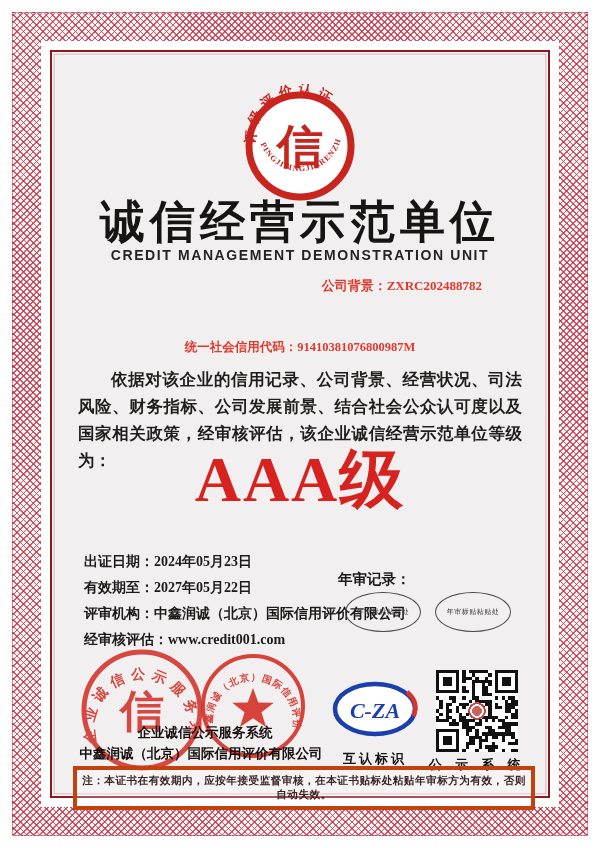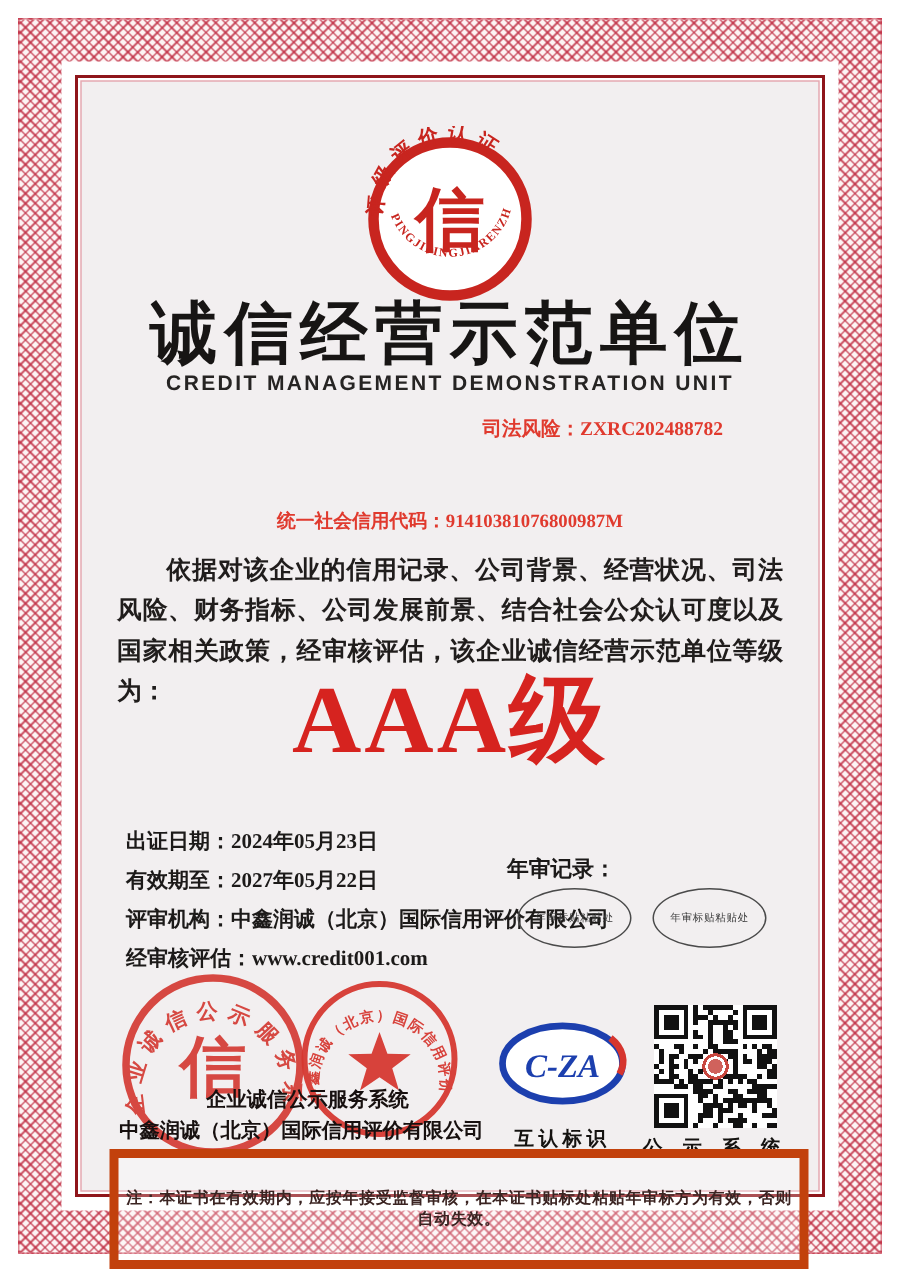--- a/index.html
+++ b/index.html
@@ -37,22 +37,22 @@
   .s1{left:76px;top:644px;width:132px;height:132px;}
   .s2{left:197px;top:650px;width:112px;height:112px;}
   .foot1{top:724px;left:95px;width:220px;text-align:center;font-size:13.5px;font-weight:bold;color:#17100f;z-index:5;}
   .foot2{top:745px;left:55px;width:292px;text-align:center;font-size:13.5px;font-weight:bold;color:#17100f;z-index:5;}
   .cza{left:330px;top:680px;width:90px;height:62px;}
   .mutual{top:750px;left:330px;width:90px;text-align:center;font-size:13px;font-weight:bold;
           letter-spacing:3px;color:#141210;}
   .qr{left:436px;top:670px;width:82px;height:82px;}
   .qr-label{top:756px;left:420px;width:114px;text-align:center;font-size:13px;font-weight:bold;
             letter-spacing:5px;color:#141210;}
-  .note{top:766px;left:73px;width:452px;border:6px solid #c2410c;background:rgba(255,255,255,.25);
-        font-size:10.6px;font-weight:bold;color:#3b2422;text-align:center;padding:20px 1px;
+  .note{top:766px;left:73px;width:452px;border:4px solid #c2410c;background:rgba(255,255,255,.25);
+        font-size:10.6px;font-weight:bold;color:#3b2422;text-align:center;padding:4px 1px;
         letter-spacing:.5px;}
   svg text{font-family:"Liberation Serif","DejaVu Serif",serif;}
 </style>
 </head>
 <body>
 
 <div class="cert">
   <div class="band"></div>
   <div class="hole"></div>
   <div class="frame"></div>
@@ -67,21 +67,21 @@
       <textPath href="#arcTop" startOffset="8">评级评价认证</textPath>
     </text>
     <text font-size="8" font-weight="bold" fill="#c8251f" letter-spacing="1">
       <textPath href="#arcBottom" startOffset="2">PINGJIPINGJIARENZHENG</textPath>
     </text>
     <text x="60" y="78" font-size="46" font-weight="bold" fill="#c8251f" text-anchor="middle">信</text>
   </svg>
 
   <div class="abs ctr t-cn">诚信经营示范单位</div>
   <div class="abs ctr t-en">CREDIT MANAGEMENT DEMONSTRATION UNIT</div>
-  <div class="abs credit-code">司法风险：ZXRC202488782</div>
+  <div class="abs credit-code">公司背景：ZXRC202488782</div>
   <div class="abs ctr uscc">统一社会信用代码：91410381076800987M</div>
   <div class="abs para">依据对该企业的信用记录、公司背景、经营状况、司法风险、财务指标、公司发展前景、结合社会公众认可度以及国家相关政策，经审核评估，该企业诚信经营示范单位等级为：</div>
   <div class="abs ctr grade">AAA级</div>
 
   <div class="abs details">
     <div class="row"><span>出证日期：</span><span>2024年05月23日</span></div>
     <div class="row"><span>有效期至：</span><span>2027年05月22日</span></div>
     <div class="row"><span>评审机构：</span><span>中鑫润诚（北京）国际信用评价有限公司</span></div>
     <div class="row"><span>经审核评估：</span><span>www.credit001.com</span></div>
   </div>

